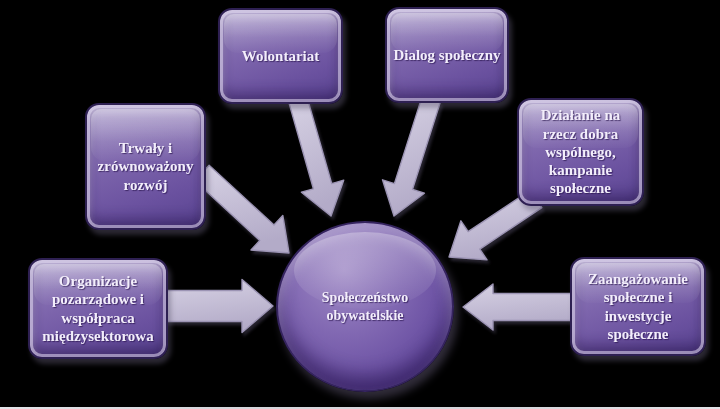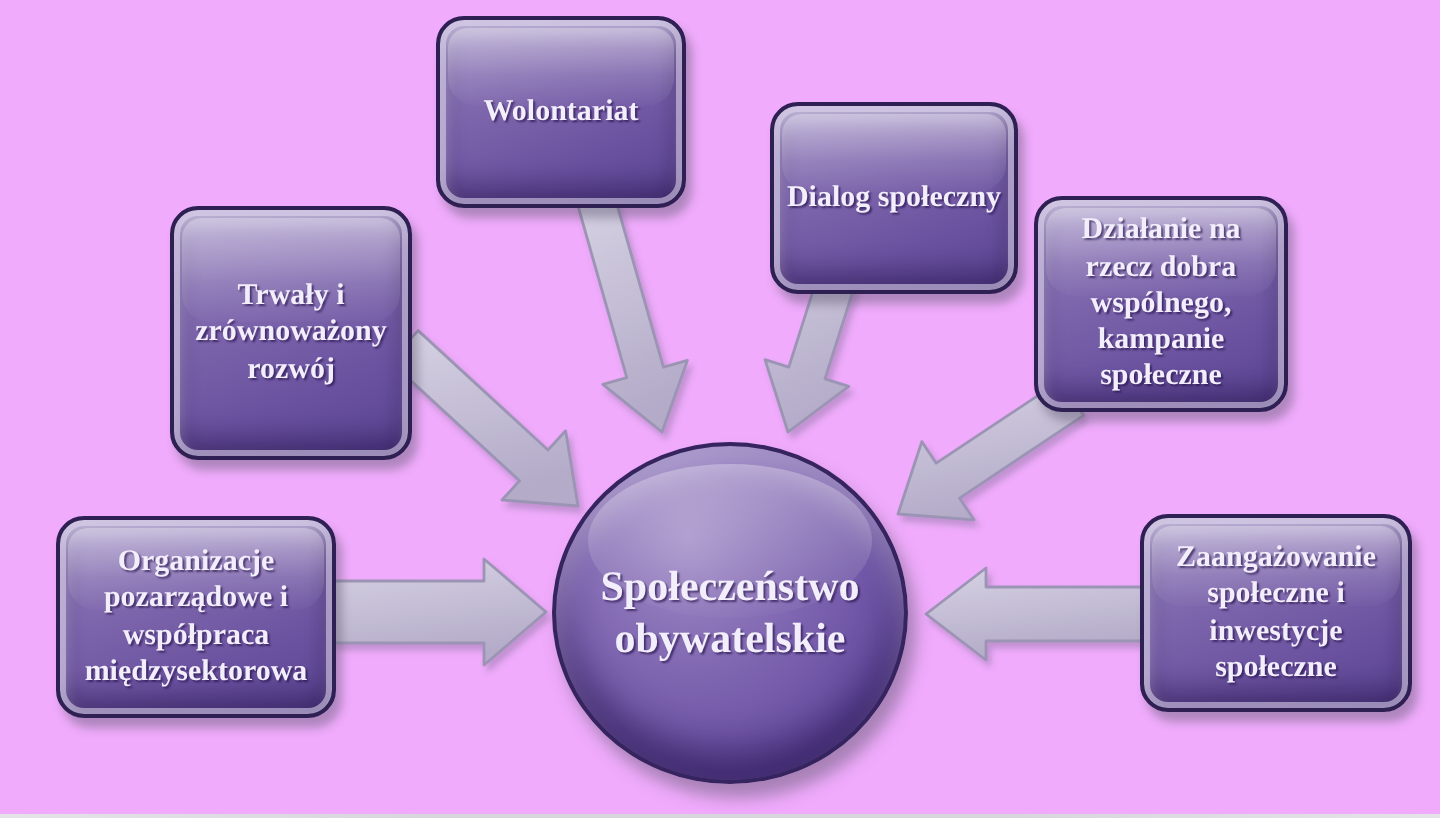--- a/index.html
+++ b/index.html
@@ -1,18 +1,18 @@
 <!DOCTYPE html>
 <html><head>
 <meta charset="utf-8">
 <style>
   html,body{margin:0;padding:0;background:#fff;}
   .canvas{
     position:relative;width:720px;height:409px;overflow:hidden;
-    background:#f0abfc;font-family:"Liberation Serif",serif;
+    background:#000000;font-family:"Liberation Serif",serif;
   }
   .bottom-edge{
     position:absolute;left:0;bottom:0;width:720px;height:2px;
     background:linear-gradient(90deg,#e3e3e8,#d6d6dc 30%,#d6d6dc 70%,#e3e3e8);
   }
   svg.arrows{position:absolute;left:0;top:0;width:720px;height:409px;}
 
   .node{
     position:absolute;display:flex;align-items:center;justify-content:center;
     border:2px solid #2e2052;border-radius:14px;padding:2px 5px;box-sizing:border-box;
@@ -33,21 +33,21 @@
     border-radius:10px 10px 14px 14px;
     background:linear-gradient(180deg, rgba(255,255,255,.30), rgba(255,255,255,.02));
     pointer-events:none;
   }
   .node .label, .circle .label{
     position:relative;z-index:2;color:#f3eefb;font-weight:bold;
     font-size:15px;line-height:1.22;
     text-shadow:1px 1px 1px rgba(35,15,70,.65);
   }
   #node-wolontariat  {left:218px;top:8px;  width:125px;height:96px;}
-  #node-dialog       {left:385px;top:7px;  width:124px;height:96px;margin-top:44px;}
+  #node-dialog       {left:385px;top:7px;  width:124px;height:96px;}
   #node-trwaly       {left:85px; top:103px;width:121px;height:127px;}
   #node-dzialanie    {left:517px;top:98px; width:127px;height:108px;font-size:15px;}
   #node-organizacje  {left:28px; top:258px;width:140px;height:101px;}
   #node-zaangazowanie{left:570px;top:257px;width:136px;height:99px;}
 
   .circle{
     position:absolute;left:276px;top:221px;width:178px;height:171px;
     display:flex;align-items:center;justify-content:center;text-align:center;
     border:2px solid #35245e;border-radius:50%;box-sizing:border-box;
     background:radial-gradient(ellipse at 38% 28%, #a28dc7 0%, #8168b2 38%, #6e54a5 62%, #573f92 88%, #4b3484 100%);
@@ -55,21 +55,21 @@
       inset 0 10px 14px rgba(255,255,255,.30),
       inset 0 -14px 18px rgba(22,5,58,.48),
       4px 7px 8px rgba(96,88,114,.50);
   }
   .circle::before{
     content:"";position:absolute;left:16px;right:16px;top:9px;height:46%;
     border-radius:50%;
     background:linear-gradient(180deg, rgba(255,255,255,.30), rgba(255,255,255,.02));
     pointer-events:none;
   }
-  .circle .label{font-size:21px;padding:0 32px;}
+  .circle .label{font-size:14px;padding:0 32px;}
 </style>
 </head>
 <body>
 
 <div class="canvas">
 
   <svg class="arrows" viewBox="0 0 720 409" xmlns="http://www.w3.org/2000/svg">
     <defs>
       <linearGradient id="arrowFill" x1="0" y1="0" x2="0.25" y2="1">
         <stop offset="0" stop-color="#d7d2e4"></stop>

